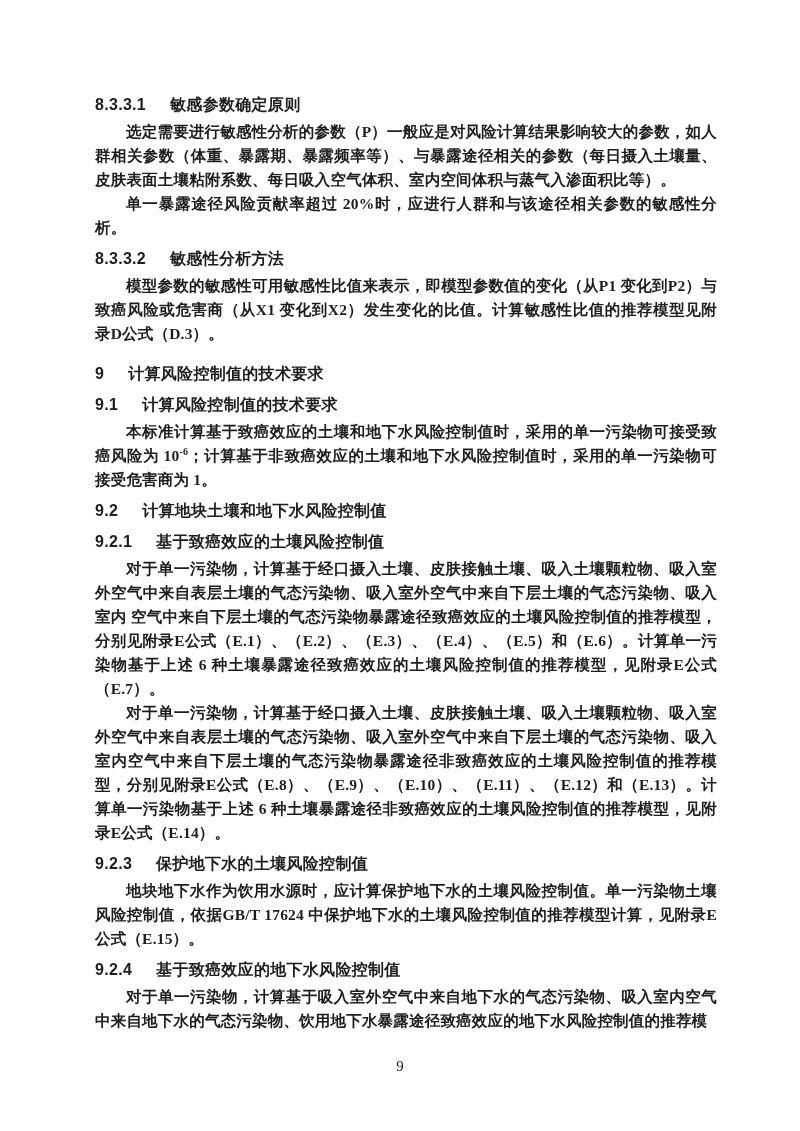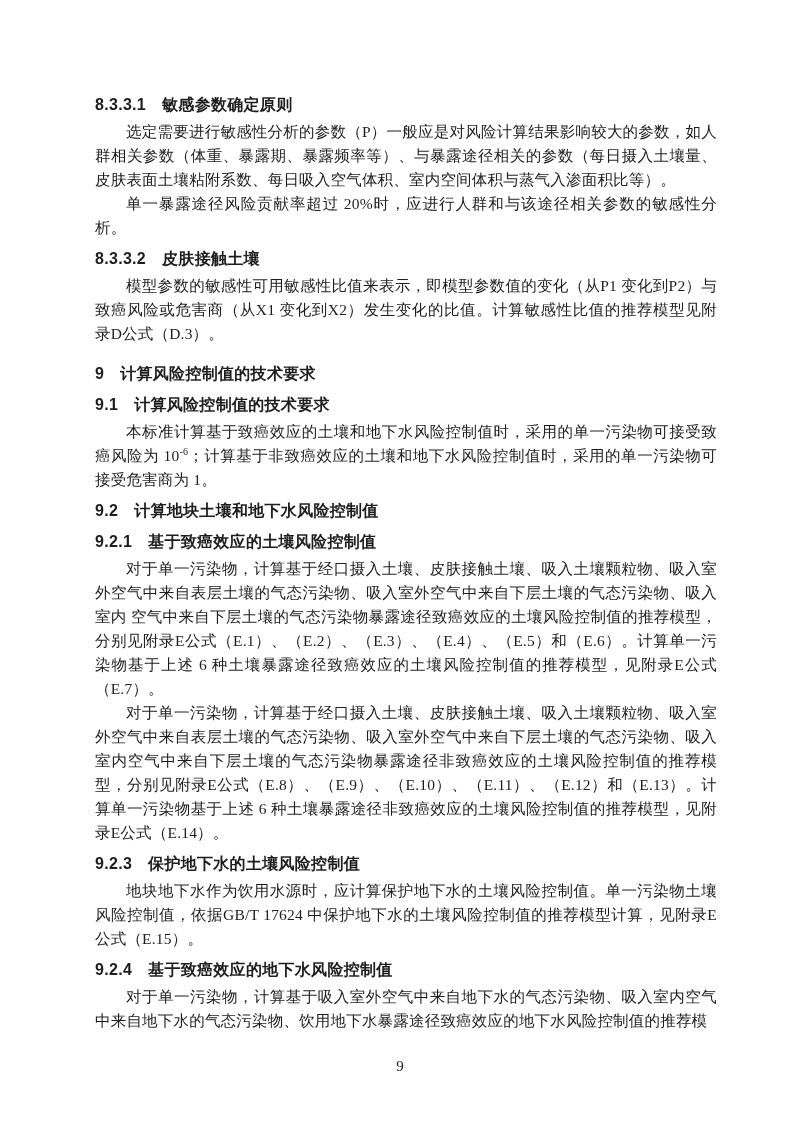--- a/index.html
+++ b/index.html
@@ -19,39 +19,39 @@
   .content {
     position: absolute;
     left: 95px;
     top: 86px;
     width: 622px;
   }
   .para {
     margin: 0;
     font-size: 15.5px;
     line-height: 24px;
-    font-weight: 400;
+    font-weight: 700;
     text-align: justify;
     text-indent: 2em;
     letter-spacing: 0.2px;
   }
   .para sup {
     font-size: 10px;
     line-height: 0;
   }
   .hd {
     font-family: "Liberation Sans", sans-serif;
     font-size: 16px;
     font-weight: 700;
     line-height: 24px;
     letter-spacing: 0.3px;
   }
   .hd .hnum {
     display: inline-block;
-    margin-right: 16px;
+    margin-right: 24px;
   }
   h2.hd, h3.hd {
     margin: 7px 0 3px 0;
   }
   h1.hd {
     margin: 16px 0 6px 0;
     font-size: 16px;
   }
   .footer {
     position: absolute;
@@ -72,21 +72,21 @@
 
     <h3 class="hd">
       <span class="hnum">8.3.3.1</span><span>敏感参数确定原则</span>
     </h3>
 
     <p class="para">选定需要进行敏感性分析的参数（P）一般应是对风险计算结果影响较大的参数，如人群相关参数（体重、暴露期、暴露频率等）、与暴露途径相关的参数（每日摄入土壤量、皮肤表面土壤粘附系数、每日吸入空气体积、室内空间体积与蒸气入渗面积比等）。</p>
 
     <p class="para">单一暴露途径风险贡献率超过 20%时，应进行人群和与该途径相关参数的敏感性分析。</p>
 
     <h3 class="hd">
-      <span class="hnum">8.3.3.2</span><span>皮肤接触土壤</span>
+      <span class="hnum">8.3.3.2</span><span>敏感性分析方法</span>
     </h3>
 
     <p class="para">模型参数的敏感性可用敏感性比值来表示，即模型参数值的变化（从P1 变化到P2）与致癌风险或危害商（从X1 变化到X2）发生变化的比值。计算敏感性比值的推荐模型见附录D公式（D.3）。</p>
 
 
     <h1 class="hd">
       <span class="hnum">9</span><span>计算风险控制值的技术要求</span>
     </h1>
 
     <h2 class="hd">

